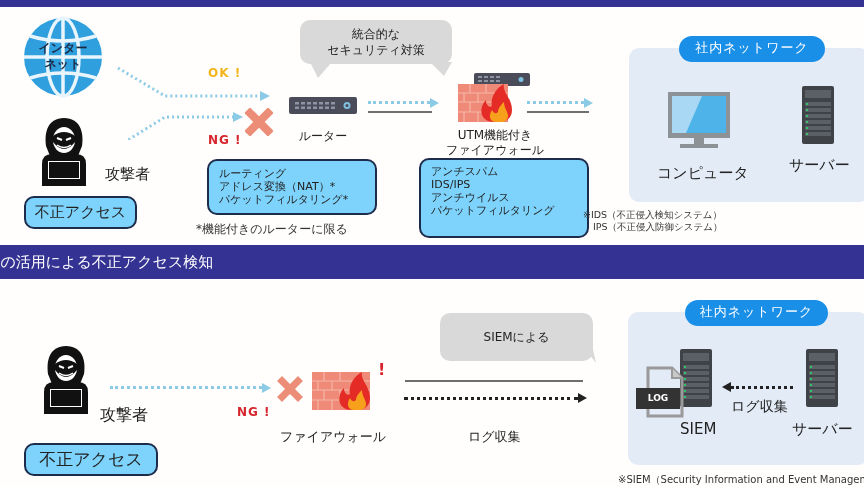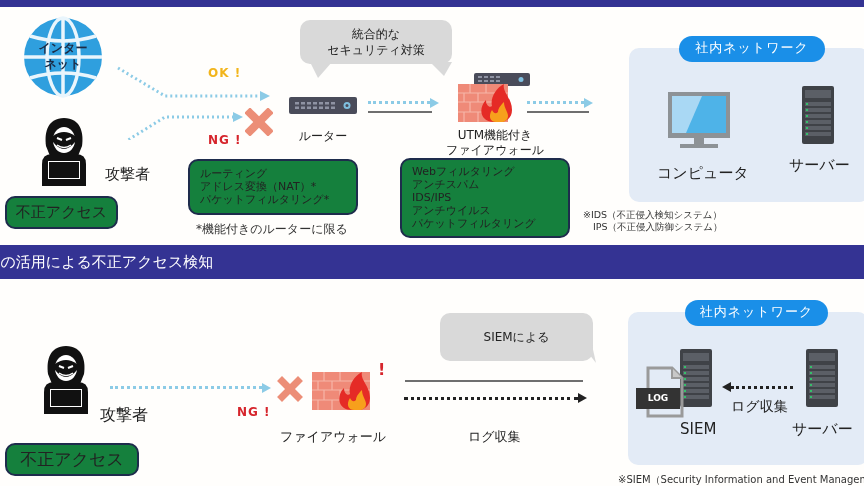--- a/index.html
+++ b/index.html
@@ -8,21 +8,21 @@
   .abs { position: absolute; }
   .band { background: #343393; }
   #top-band { left: 0; top: 0; width: 864px; height: 7px; }
   #mid-band { left: 0; top: 245px; width: 864px; height: 34px; color: #fff; font-size: 15px; line-height: 34px; padding-left: 0; white-space: nowrap; }
 
   .label { font-size: 12px; color: #222; white-space: nowrap; text-align: center; }
   .label-lg { font-size: 15px; color: #222; white-space: nowrap; }
   .ok { color: #f2b51c; font-weight: bold; font-size: 12px; letter-spacing: 1px; }
   .ng { color: #d6252c; font-weight: bold; font-size: 12px; letter-spacing: 1px; }
 
-  .outline-box { border: 2.5px solid #1e2c4c; border-radius: 10px; background: #15803d; }
+  .outline-box { border: 2.5px solid #1e2c4c; border-radius: 10px; background: #7dd3fc; margin-left: 19px; }
   .feature-box { font-size: 11px; line-height: 13px; padding: 6px 10px; color: #222; }
   .feature-box div { white-space: nowrap; }
   .access-box { font-size: 15px; display: flex; align-items: center; justify-content: center; }
 
   .bubble { background: #d9d9d9; border-radius: 10px; font-size: 12px; line-height: 16px; text-align: center; color: #222; display: flex; flex-direction: column; justify-content: center; }
 
   .net-panel { background: #e3ebf6; border-radius: 10px; }
   .net-pill { background: #1a8fe8; color: #fff; border-radius: 16px; font-size: 13px; text-align: center; line-height: 24px; letter-spacing: 1px; }
 
   .note { font-size: 9.5px; color: #333; line-height: 12px; white-space: nowrap; }
@@ -165,21 +165,20 @@
     <path d="M38 50 C24 50 22 36 30 28 C30 34 34 36 36 34 C34 26 40 16 48 12 C46 20 56 26 56 38 C56 46 50 50 44 50Z" fill="#e52b26"></path>
     <path d="M40 50 C34 50 32 44 36 38 C38 42 40 42 42 40 C42 36 46 32 48 30 C48 36 52 40 52 44 C52 48 48 50 46 50Z" fill="#f7a01c"></path>
   </svg>
 </div>
 <div class="abs label" style="left:430px;top:128px;width:130px;line-height:15px;">
   <div>UTM機能付き</div>
   <div>ファイアウォール</div>
 </div>
 
 <div class="abs outline-box feature-box" style="left:400px;top:158px;width:170px;height:80px;padding-top:5px;">
-  <div>Webフィルタリング</div>
   <div>アンチスパム</div>
   <div>IDS/IPS</div>
   <div>アンチウイルス</div>
   <div>パケットフィルタリング</div>
 </div>
 
 <div class="abs dotted-h" style="left:527px;top:101px;width:57px;"></div>
 <div class="abs arrow-head" style="left:584px;top:98px;"></div>
 <div class="abs grey-line" style="left:527px;top:111px;width:62px;"></div>
 

